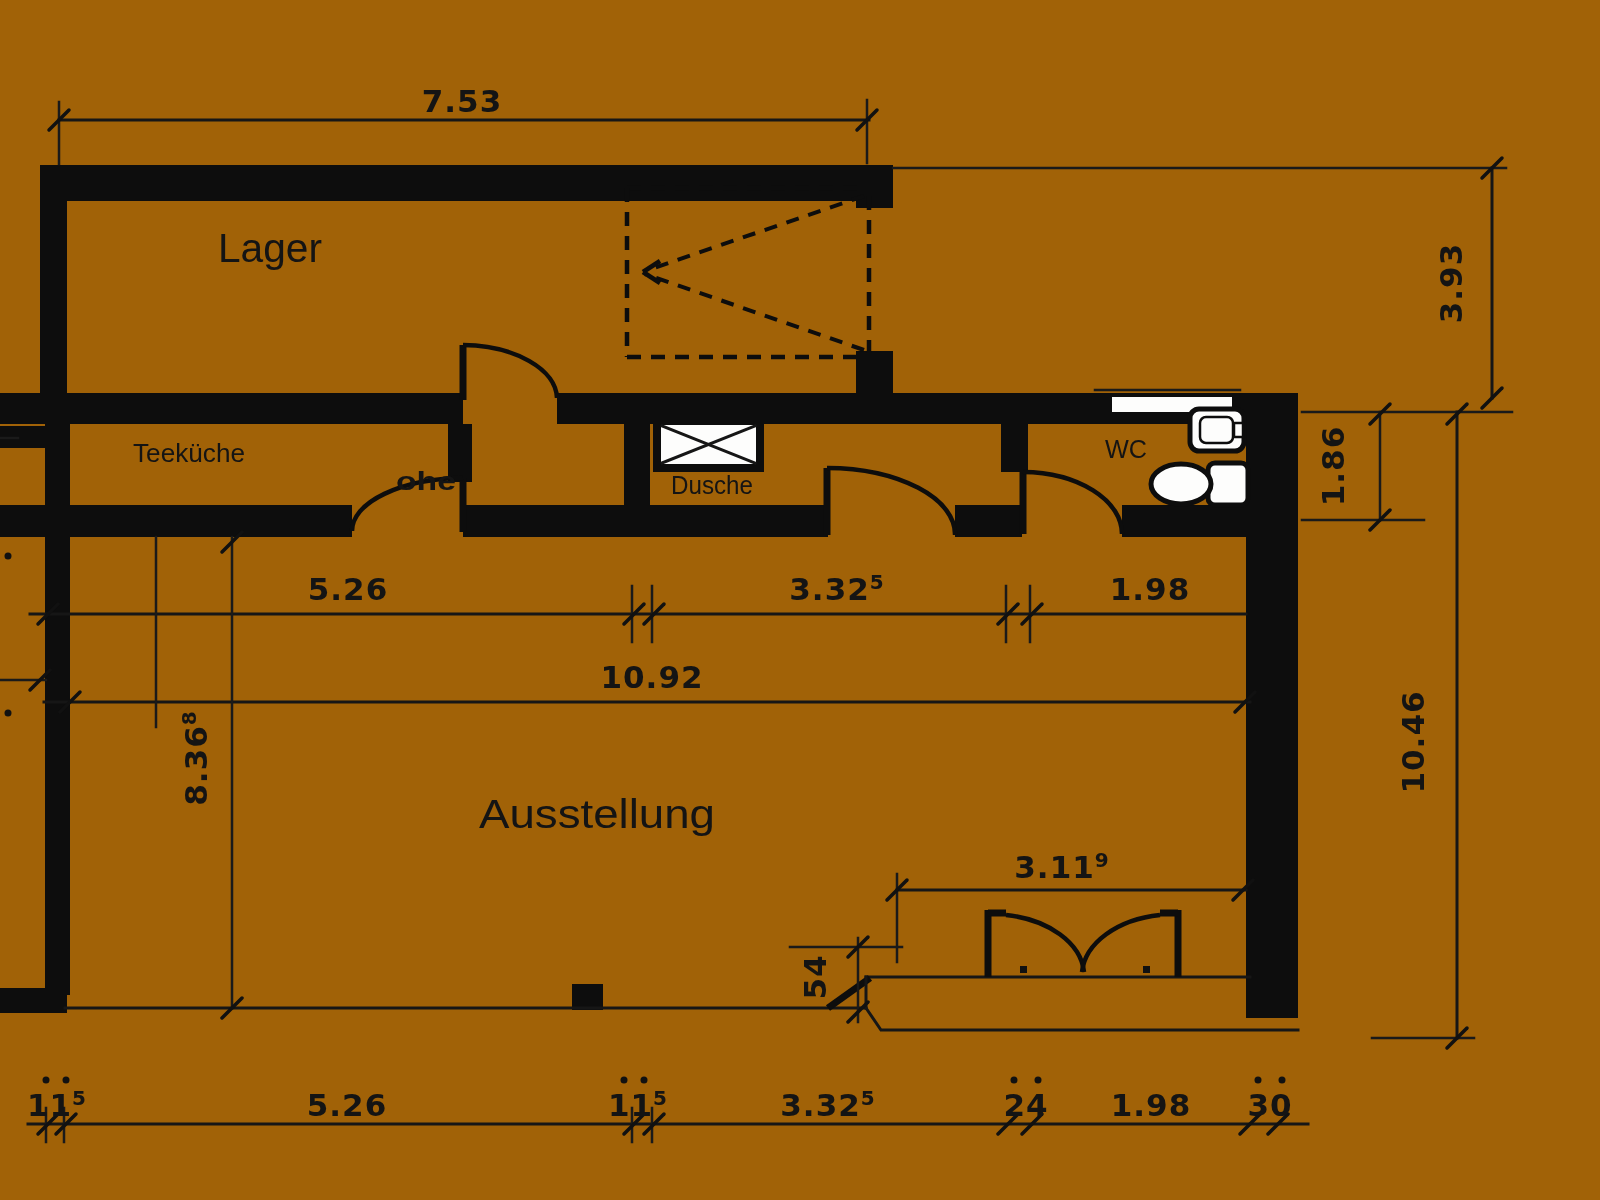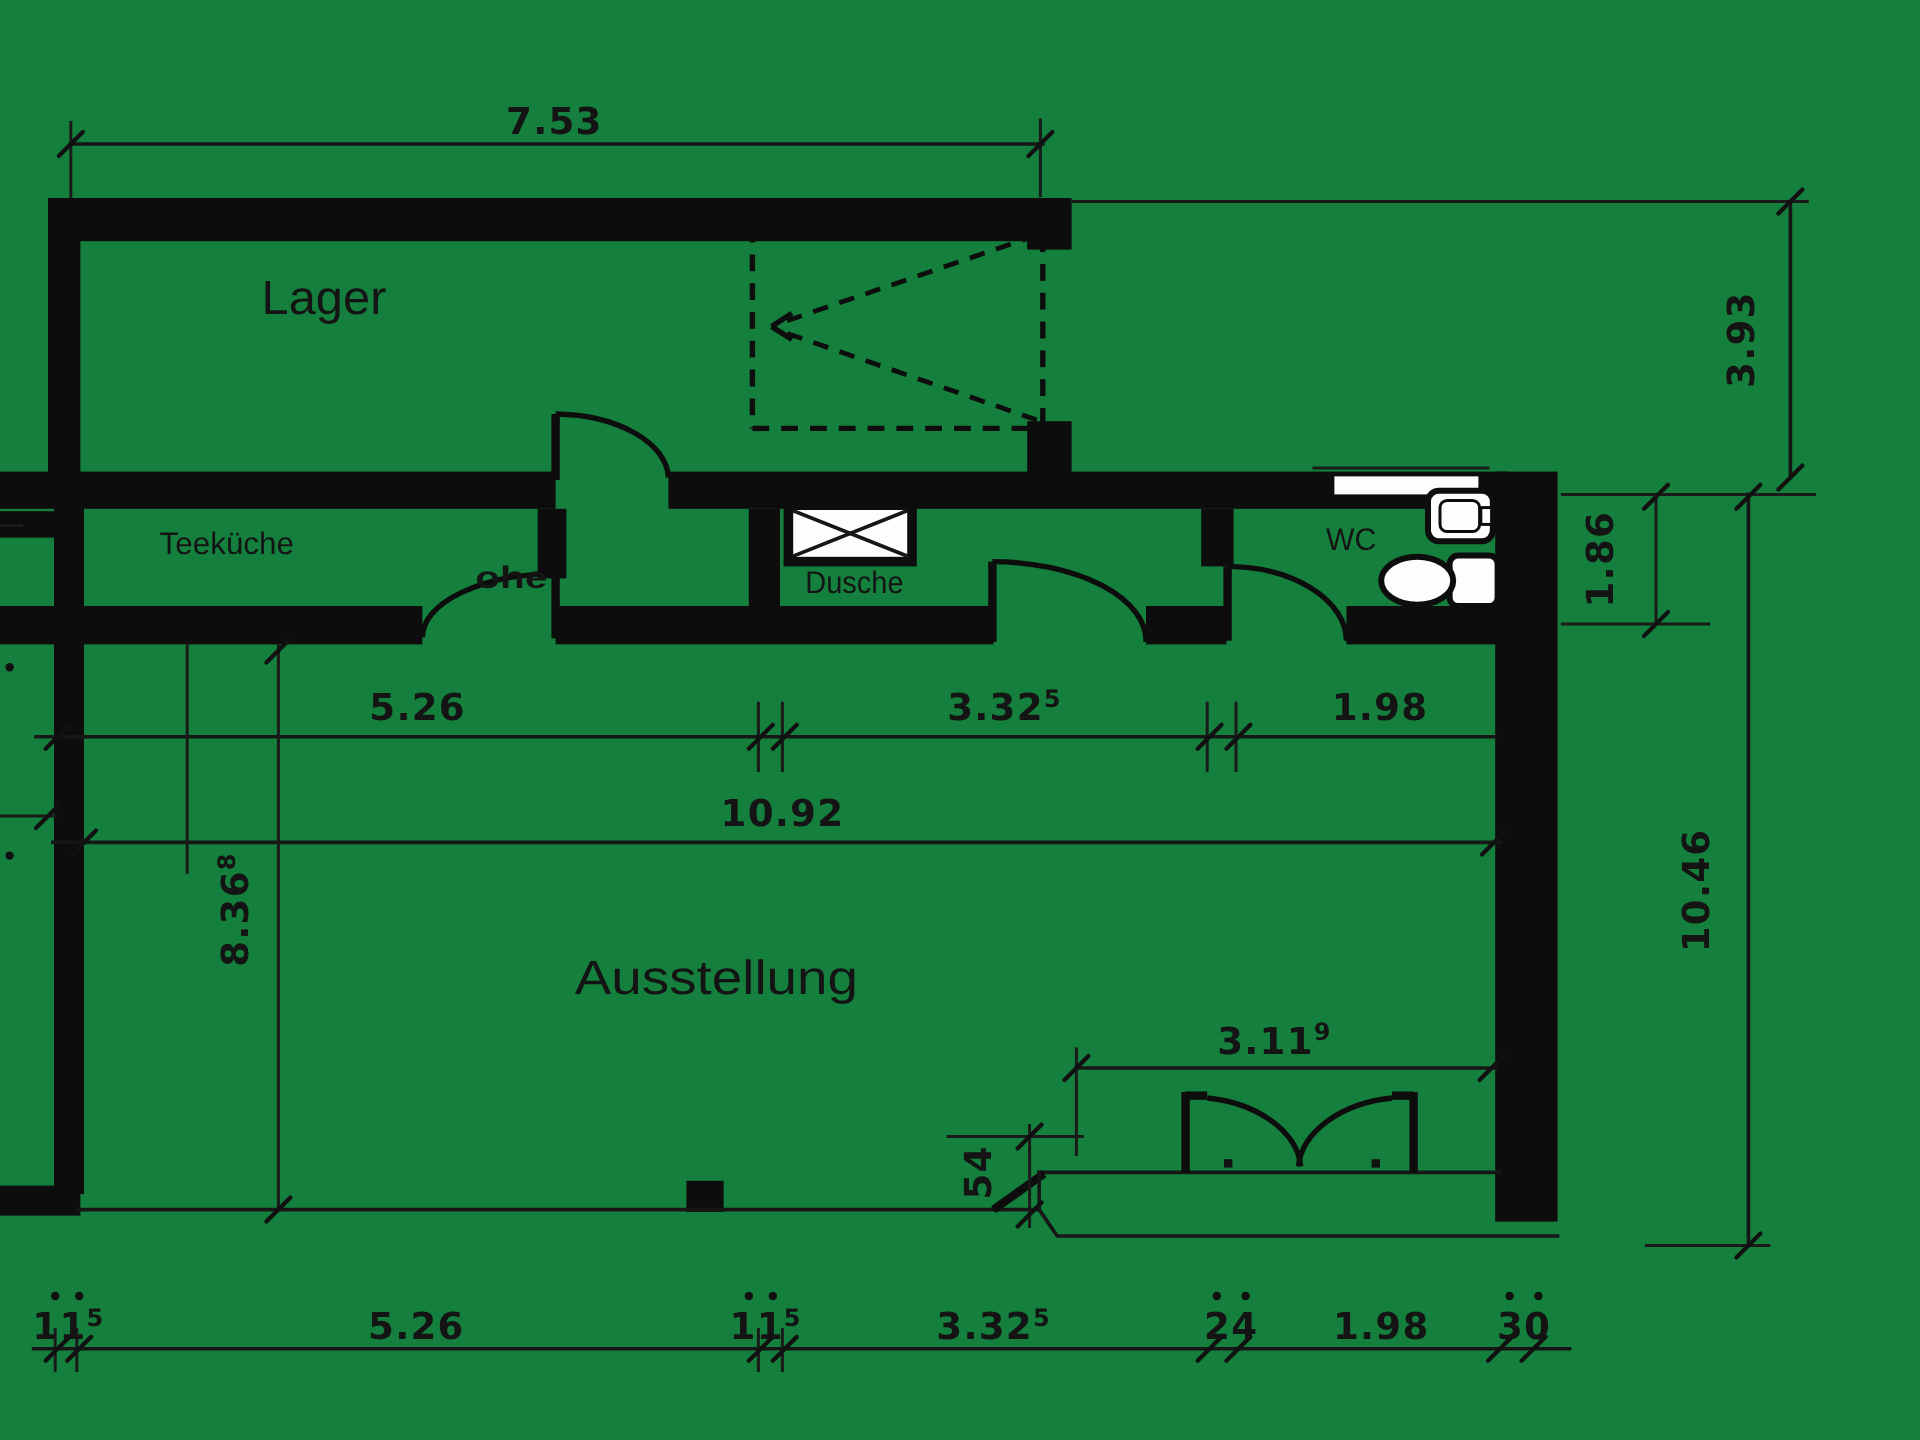--- a/index.html
+++ b/index.html
@@ -1,16 +1,16 @@
 <!DOCTYPE html>
 <html><head>
 <meta charset="utf-8">
 <style>
   html,body{margin:0;padding:0;background:#e8e8e6;}
-  .stage{width:1600px;height:1200px;background:#15803d;position:relative;margin:0 auto;
+  .stage{width:1600px;height:1200px;background:#a16207;position:relative;margin:0 auto;
          font-family:"Liberation Sans", sans-serif;}
   svg{display:block}
   .wall{fill:#0d0d0d;stroke:none}
   .thin{stroke:#161616;stroke-width:3;fill:none;stroke-linecap:square}
   .thin2{stroke:#1a1a1a;stroke-width:2.5;fill:none;stroke-linecap:square}
   .leaf{stroke:#0d0d0d;stroke-width:7;fill:none;stroke-linecap:butt}
   .arc{stroke:#0d0d0d;stroke-width:4.5;fill:none}
   .dash{stroke:#0d0d0d;stroke-width:4.5;fill:none;stroke-dasharray:14 10}
   .dashd{stroke:#0d0d0d;stroke-width:4;fill:none;stroke-dasharray:13 10}
   .tick{stroke:#111;stroke-width:3.5;stroke-linecap:round}

